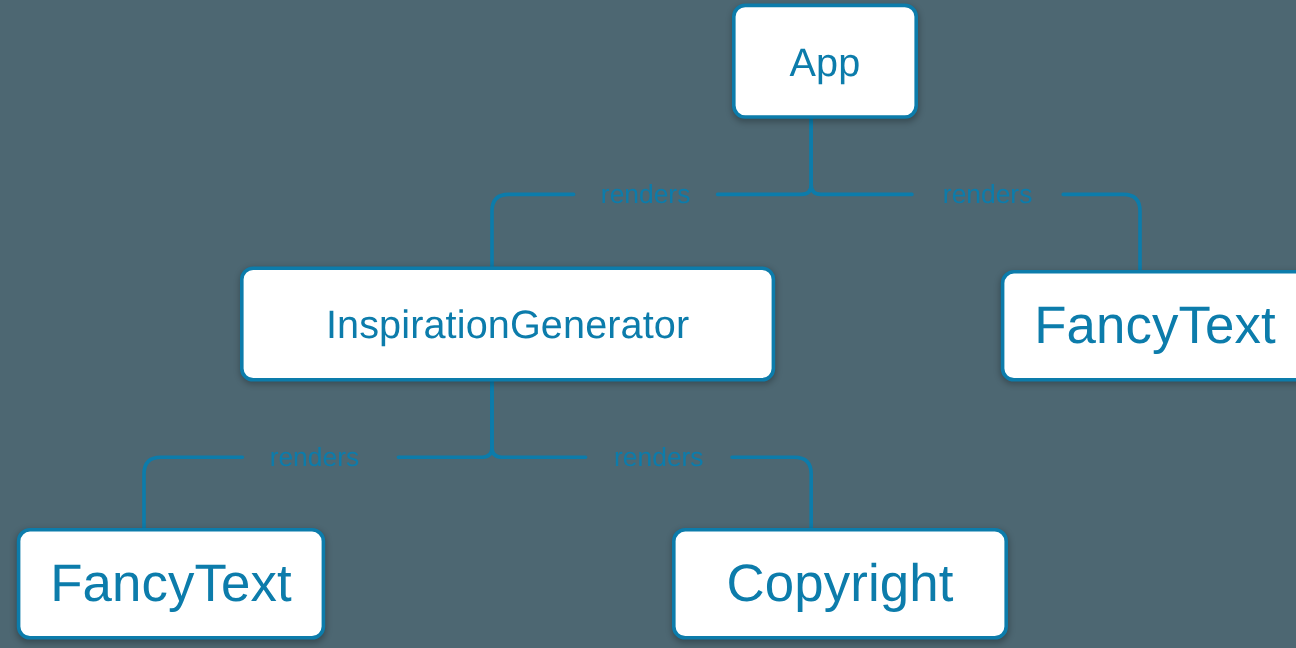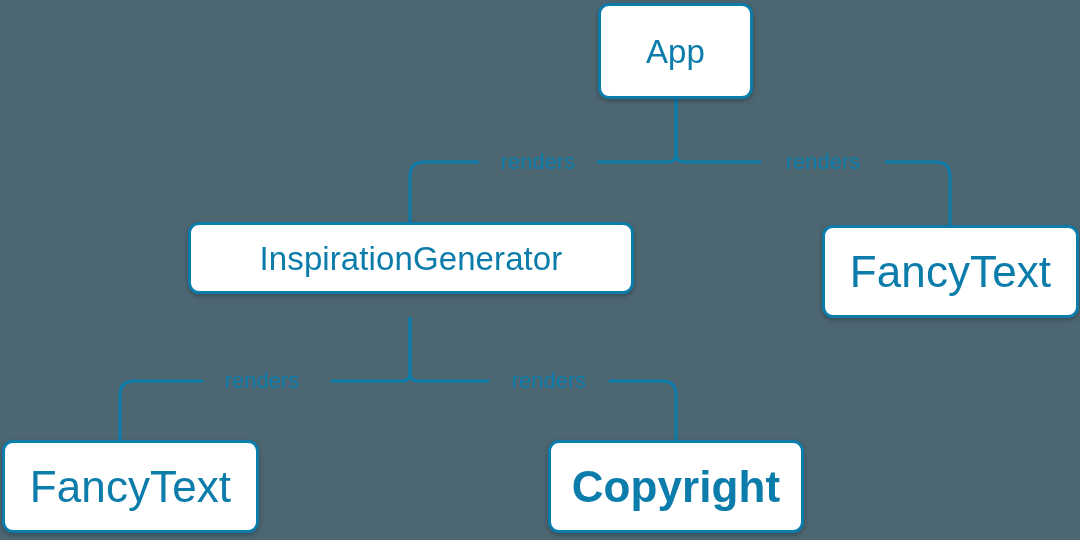--- a/index.html
+++ b/index.html
@@ -31,20 +31,21 @@
     position: absolute;
     box-sizing: border-box;
     background: #ffffff;
     border: 3px solid #0c7cab;
     border-radius: 11px;
     display: flex;
     align-items: center;
     justify-content: center;
     box-shadow: 0 2px 5px rgba(0,0,0,0.28);
     z-index: 2;
+    margin-left: 12px;
   }
   .node-label {
     color: #0c7cab;
     font-size: 33px;
     line-height: 1;
     letter-spacing: 0.1px;
     white-space: nowrap;
   }
   .node-sm .node-label { font-size: 44px; }
   .edge-label {
@@ -78,33 +79,33 @@
       <path d="M 202 381 L 134 381 Q 120 381 120 395 L 120 440"></path>
 
       <path d="M 610 381 L 662 381 Q 676 381 676 395 L 676 440"></path>
     </g>
   </svg>
 
   <div class="node" style="left:598px; top:3px; width:155px; height:96px;">
     <span class="node-label">App</span>
   </div>
 
-  <div class="node" style="left:188px; top:222px; width:446px; height:72px;">
+  <div class="node" style="left:188px; top:222px; width:446px; height:96px;">
     <span class="node-label">InspirationGenerator</span>
   </div>
 
   <div class="node node-sm" style="left:822px; top:225px; width:257px; height:93px;">
     <span class="node-label">FancyText</span>
   </div>
 
   <div class="node node-sm" style="left:2px; top:440px; width:257px; height:93px;">
     <span class="node-label">FancyText</span>
   </div>
 
-  <div class="node node-sm" style="left:548px; top:440px; width:256px; height:93px;font-weight:bold;">
+  <div class="node node-sm" style="left:548px; top:440px; width:280px; height:93px;">
     <span class="node-label">Copyright</span>
   </div>
 
   <span class="edge-label" style="left:538px; top:162px;">renders</span>
 
   <span class="edge-label" style="left:823px; top:162px;">renders</span>
 
   <span class="edge-label" style="left:262px; top:381px;">renders</span>
 
   <span class="edge-label" style="left:549px; top:381px;">renders</span>

